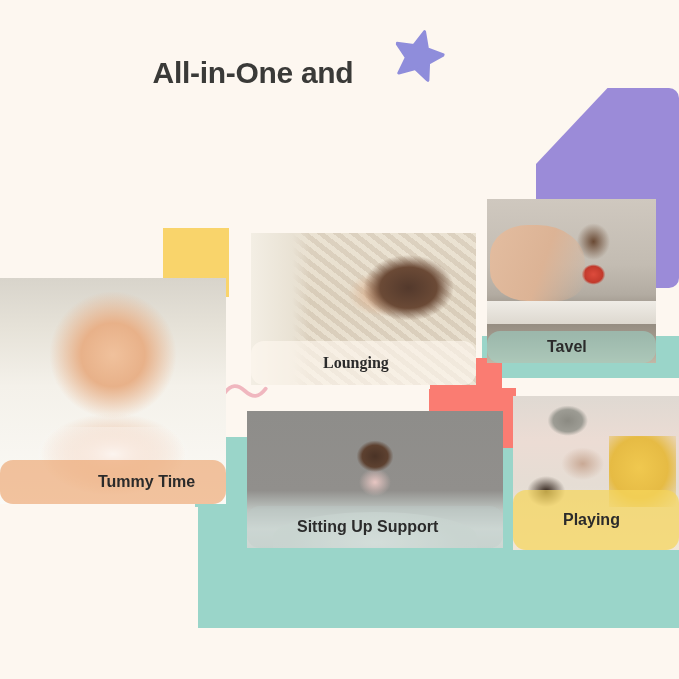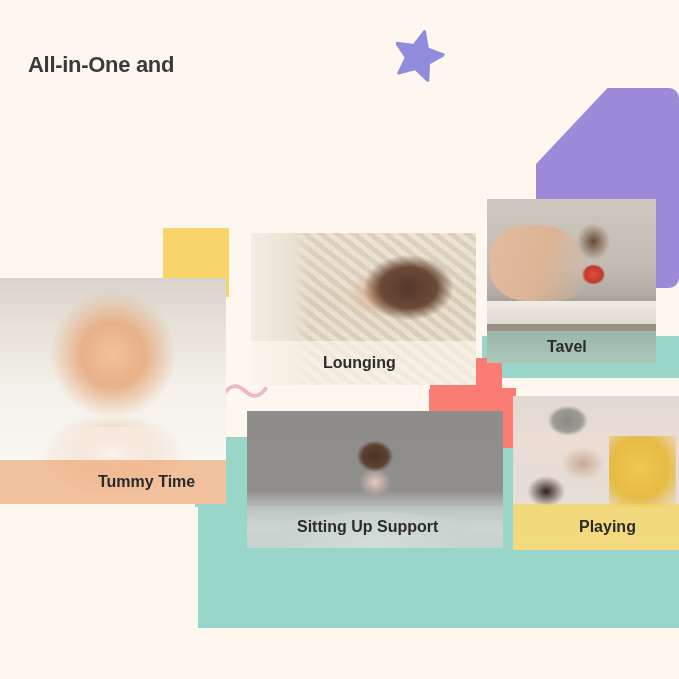--- a/index.html
+++ b/index.html
@@ -15,28 +15,29 @@
     position: relative;
     width: 679px;
     height: 679px;
     overflow: hidden;
     background: #fdf7f0;
   }
 
   
   .headline {
     position: absolute;
-    left: 28px;
+    left: 18px;
     top: 44px;
     width: 470px;
     color: #3a3a38;
-    font-size: 22px;
+    font-size: 30px;
     font-weight: 700;
     letter-spacing: -0.3px;
     line-height: 1.95;
+    text-align: center;
   }
   .headline .line { display: block; white-space: nowrap; }
 
   
   .star {
     position: absolute;
     left: 394px;
     top: 29px;
     width: 50px;
     height: 50px;
@@ -130,50 +131,51 @@
     position: absolute;
     inset: 0;
   }
   .card .caption-band {
     position: absolute;
     left: 0;
     right: 0;
     bottom: 0;
     display: flex;
     align-items: center;
+    border-radius: 13px;
   }
   .card .caption-text {
     color: #2b2b2b;
     font-weight: 700;
     white-space: nowrap;
   }
 
   
   #card-tummy { left: 0px; top: 278px; width: 226px; height: 226px; }
   #card-tummy .caption-band { height: 44px; background: rgba(236,160,104,0.62); padding-left: 42px; }
   #card-tummy .caption-text { font-size: 16px; margin-left: 56px; }
 
   
-  #card-lounging { left: 251px; top: 233px; width: 225px; height: 152px; }
+  #card-lounging { left: 251px; top: 233px; width: 225px; height: 152px; font-family: Liberation Serif, serif; }
   #card-lounging .caption-band { height: 44px; background: rgba(255,248,240,0.60); }
   #card-lounging .caption-text { font-size: 16px; margin-left: 72px; }
 
   
   #card-tavel { left: 487px; top: 199px; width: 169px; height: 164px; }
   #card-tavel .caption-band { height: 32px; background: rgba(154,213,201,0.55); }
   #card-tavel .caption-text { font-size: 16px; margin-left: 60px; }
 
   
   #card-sitting { left: 247px; top: 411px; width: 256px; height: 137px; }
   #card-sitting .caption-band { height: 42px; background: rgba(188,204,200,0.35); }
   #card-sitting .caption-text { font-size: 16px; margin-left: 50px; }
 
   
   #card-playing { left: 513px; top: 396px; width: 166px; height: 154px; }
-  #card-playing .caption-band { height: 46px; background: rgba(245,214,92,0.72); padding-left: 16px; }
+  #card-playing .caption-band { height: 60px; background: rgba(245,214,92,0.72); }
   #card-playing .caption-text { font-size: 16px; margin-left: 50px; }
 
   
   .ph { position: absolute; inset: 0; }
 
   
   .ph-tummy {
     background:
       radial-gradient(circle at 50% 34%, #f0c19c 0%, #e8b189 17%, rgba(232,177,137,0) 34%),
       radial-gradient(ellipse 46% 26% at 50% 78%, #eab694 0%, rgba(234,182,148,0) 70%),

